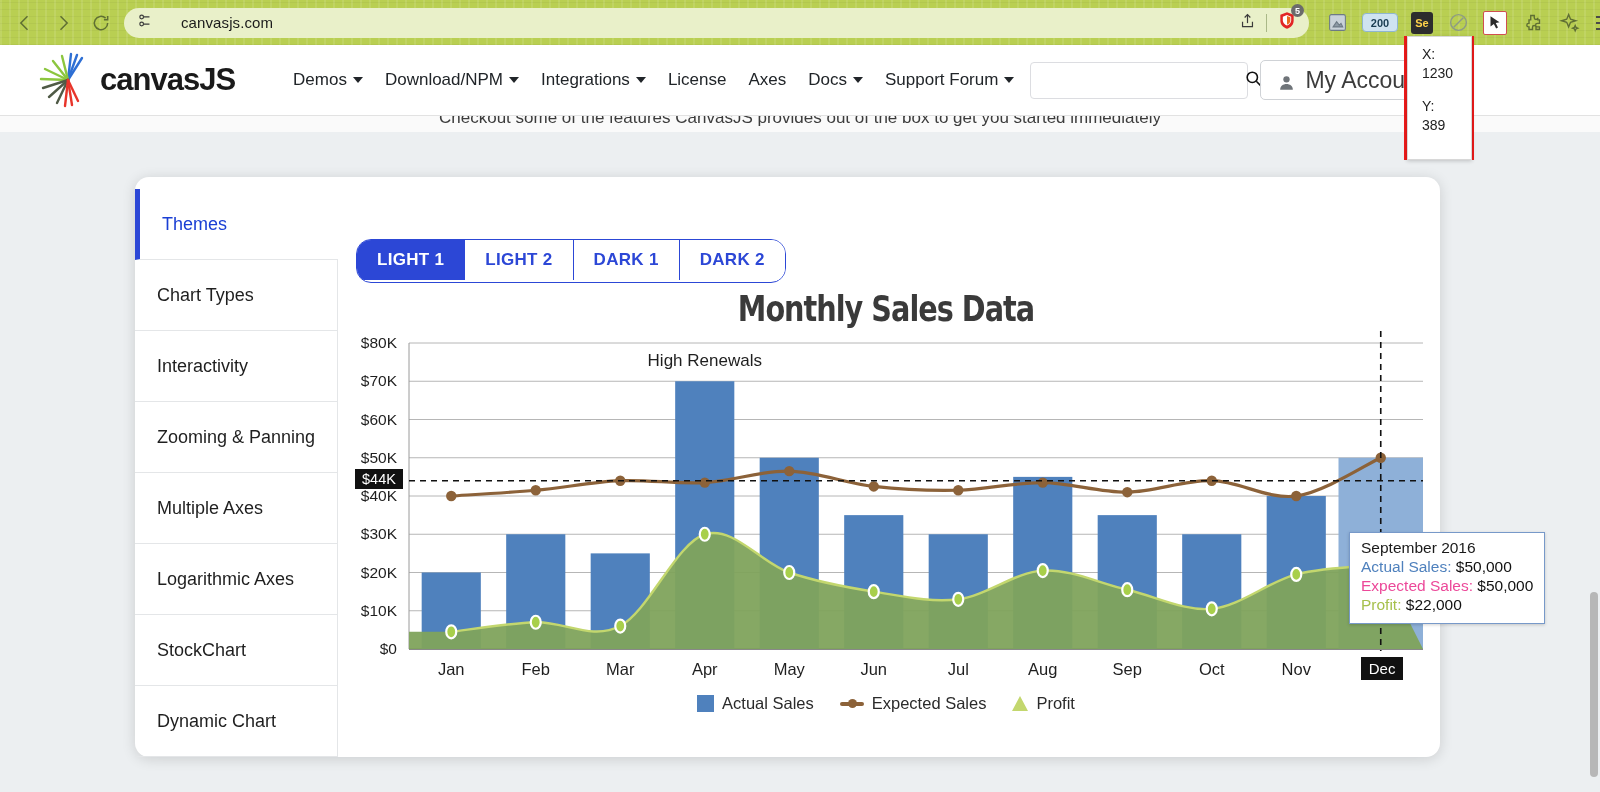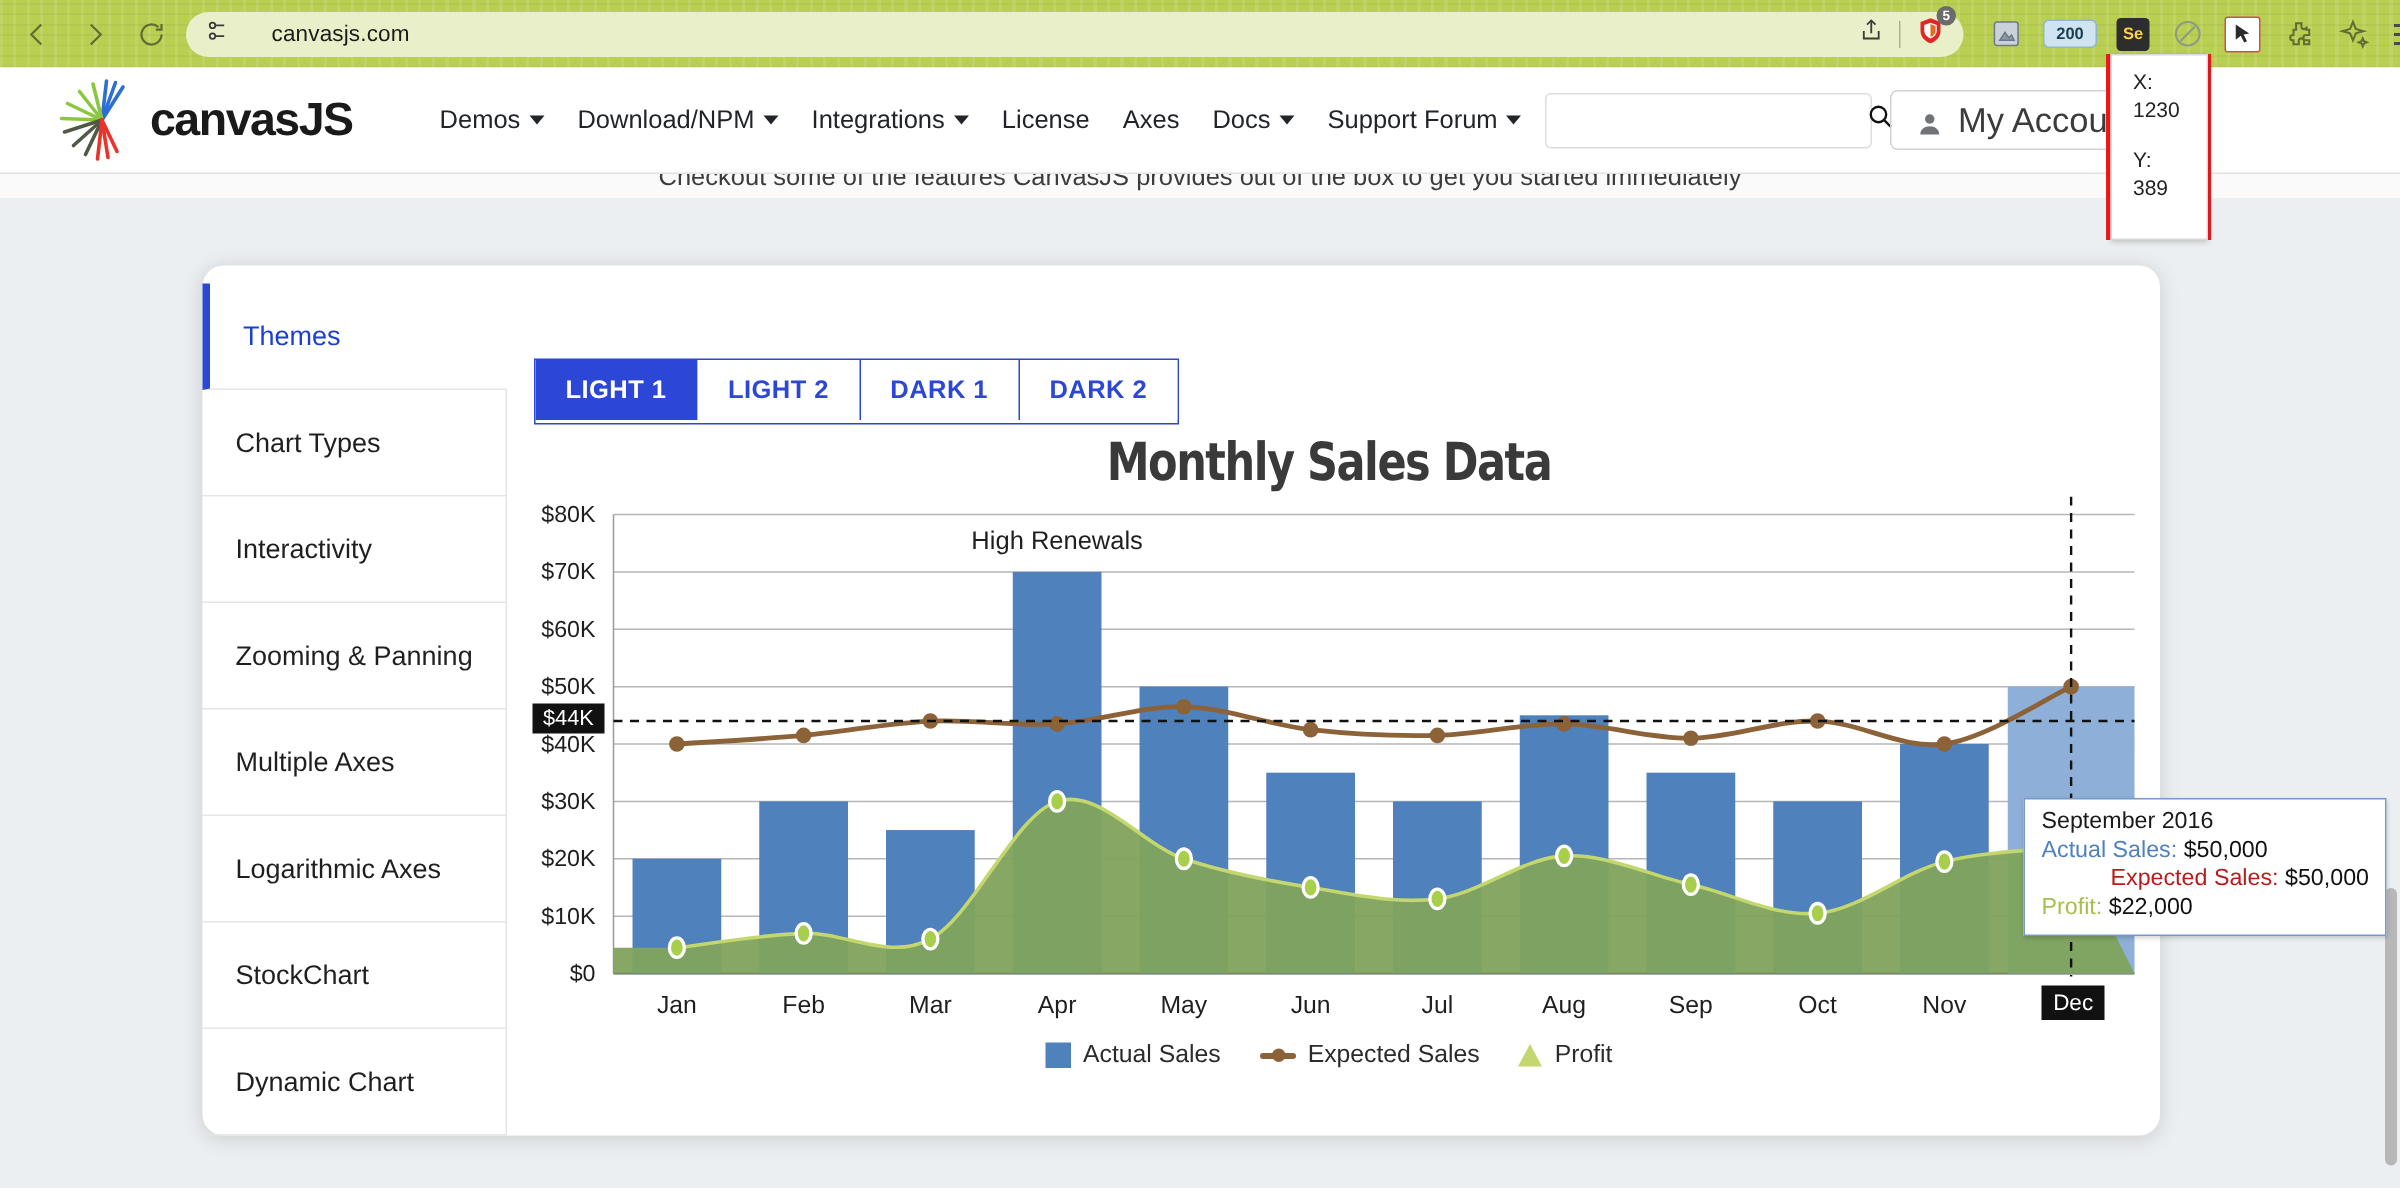--- a/index.html
+++ b/index.html
@@ -64,21 +64,21 @@
   
   .sidebar{position:absolute;left:0;top:12px;width:203px;}
   .side-item{height:71px;display:flex;align-items:center;padding-left:22px;box-sizing:border-box;
     font-size:18px;color:#1f1f1f;border-bottom:1px solid #e4e6e8;border-right:1px solid #e4e6e8;
     cursor:pointer;}
   .side-item.active{color:#1a3fd4;font-weight:500;border-left:5px solid #2c47d6;
     border-right:none;}
 
   
   .tabs{position:absolute;left:221px;top:62px;height:42px;display:flex;
-    border:1px solid #2c47d6;border-radius:0;overflow:hidden;text-align:right;}
+    border:1px solid #2c47d6;border-radius:15px;overflow:hidden;text-align:right;}
   .tab{padding:0 20px;height:40px;display:flex;align-items:center;font-size:17px;font-weight:bold;
     color:#2c47d6;background:#fff;border-right:1px solid #2c47d6;cursor:pointer;letter-spacing:.3px;}
   .tab:last-child{border-right:none;}
   .tab.active{background:#2c47d6;color:#fff;}
 
   
   .chartbox{position:absolute;left:206px;top:112px;width:1090px;height:450px;}
   .chart-title{position:absolute;left:0;top:0;width:1090px;text-align:center;
     font-family:"DejaVu Sans",sans-serif;font-size:35px;font-weight:bold;color:#3a3a3a;
     letter-spacing:-1.2px;transform:scaleX(.82);}
@@ -92,21 +92,21 @@
     border-radius:50%;background:#8c6239;}
   .lg-tri{width:0;height:0;border-left:8px solid transparent;border-right:8px solid transparent;
     border-bottom:15px solid #c3d76e;}
 
   
   .tooltip{position:absolute;left:1008px;top:243px;background:#fff;border:1px solid #7799c9;
     padding:6px 11px 8px 11px;font-size:15.5px;line-height:1.22;white-space:nowrap;
     box-shadow:0 1px 3px rgba(0,0,0,.18);z-index:20;}
   .tt-title{color:#1a1a1a;}
   .tt-row{color:#111;}
-  .tt-k1{color:#4f81bd;} .tt-k2{color:#b91c1c;margin-left:46px;} .tt-k3{color:#a6c04c;}
+  .tt-k1{color:#4f81bd;} .tt-k2{color:#ec4899;} .tt-k3{color:#a6c04c;}
 
   
   .ch-y{position:absolute;left:0px;top:330px;background:#111;color:#fff;font-size:14.5px;
     padding:2px 7px;z-index:15;}
   .ch-x{position:absolute;left:1184px;top:530px;background:#111;color:#fff;font-size:15px;
     padding:3px 8px;z-index:15;}
 
   
   .coordbox{position:absolute;left:1407px;top:36px;width:65px;height:124px;background:#fff;
     border:1px solid #d8d8d8;box-shadow:0 1px 4px rgba(0,0,0,.2);font-size:14px;color:#222;

